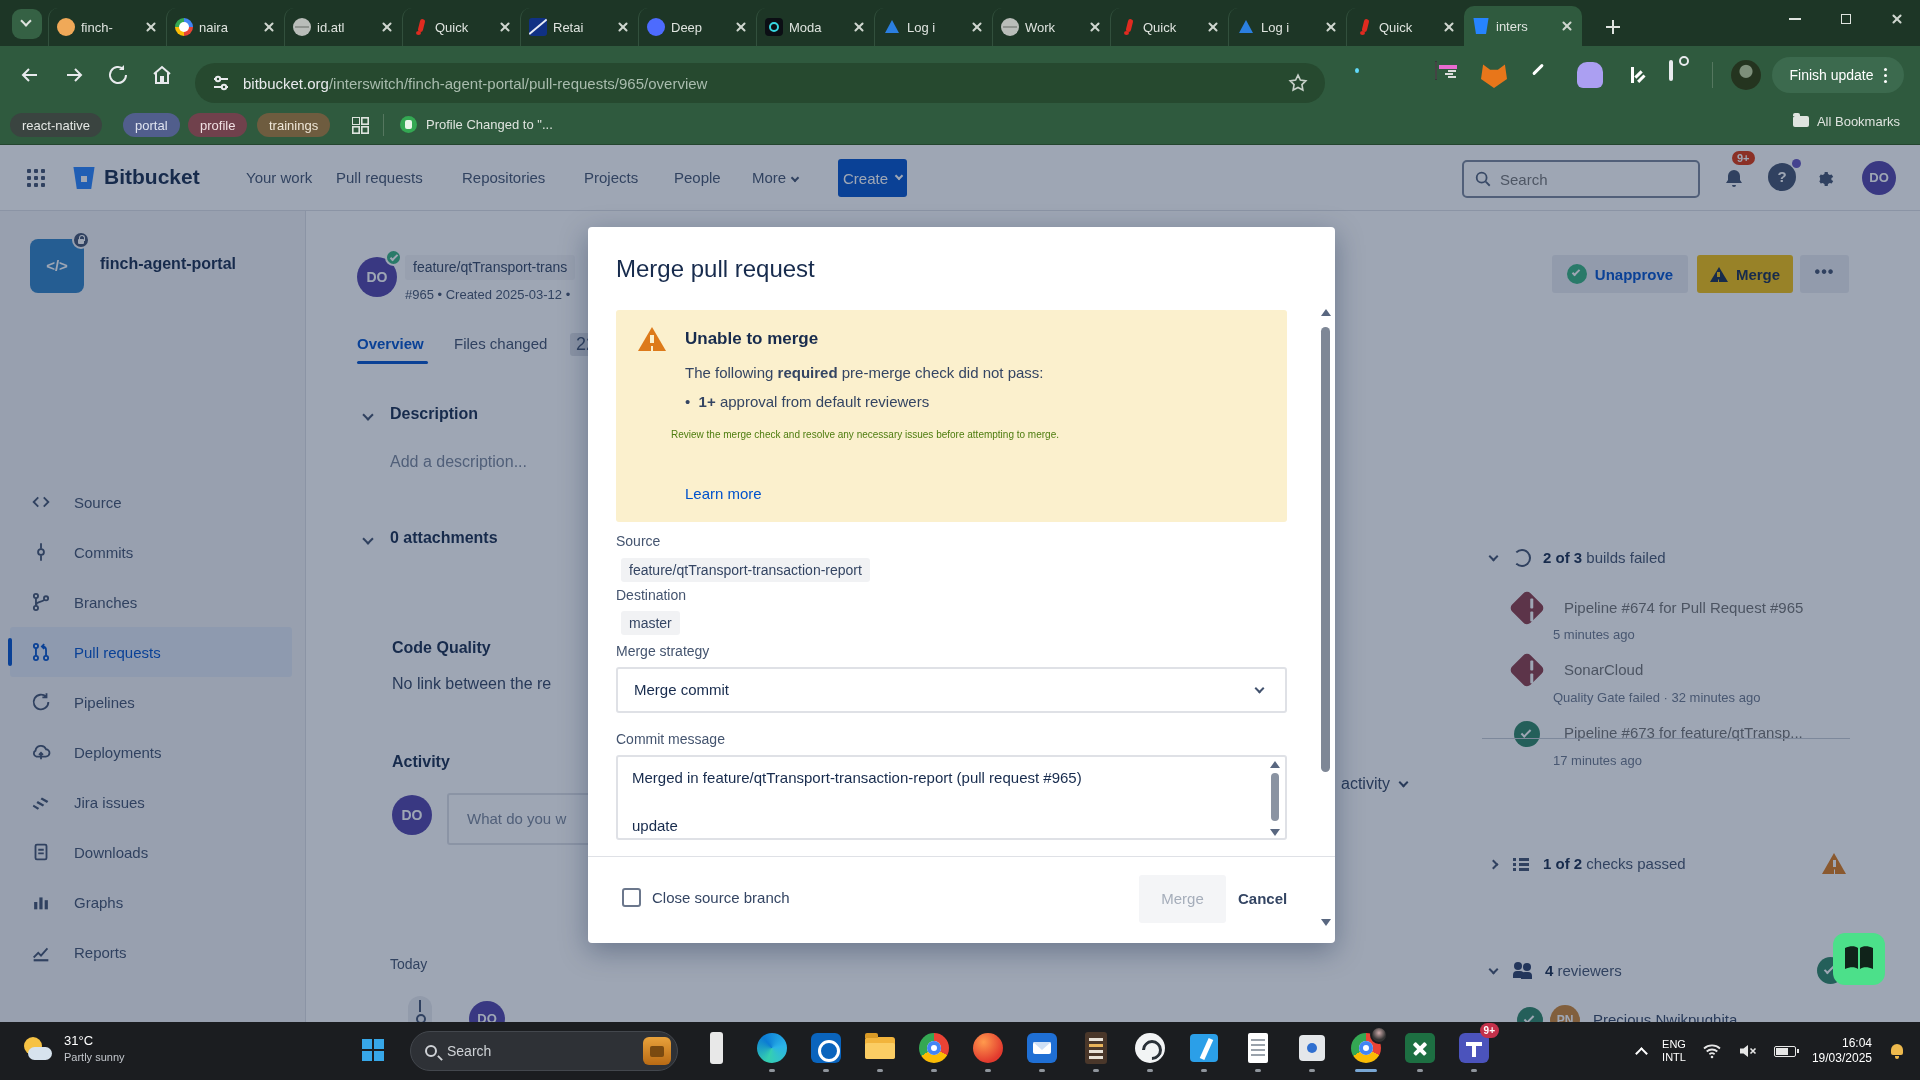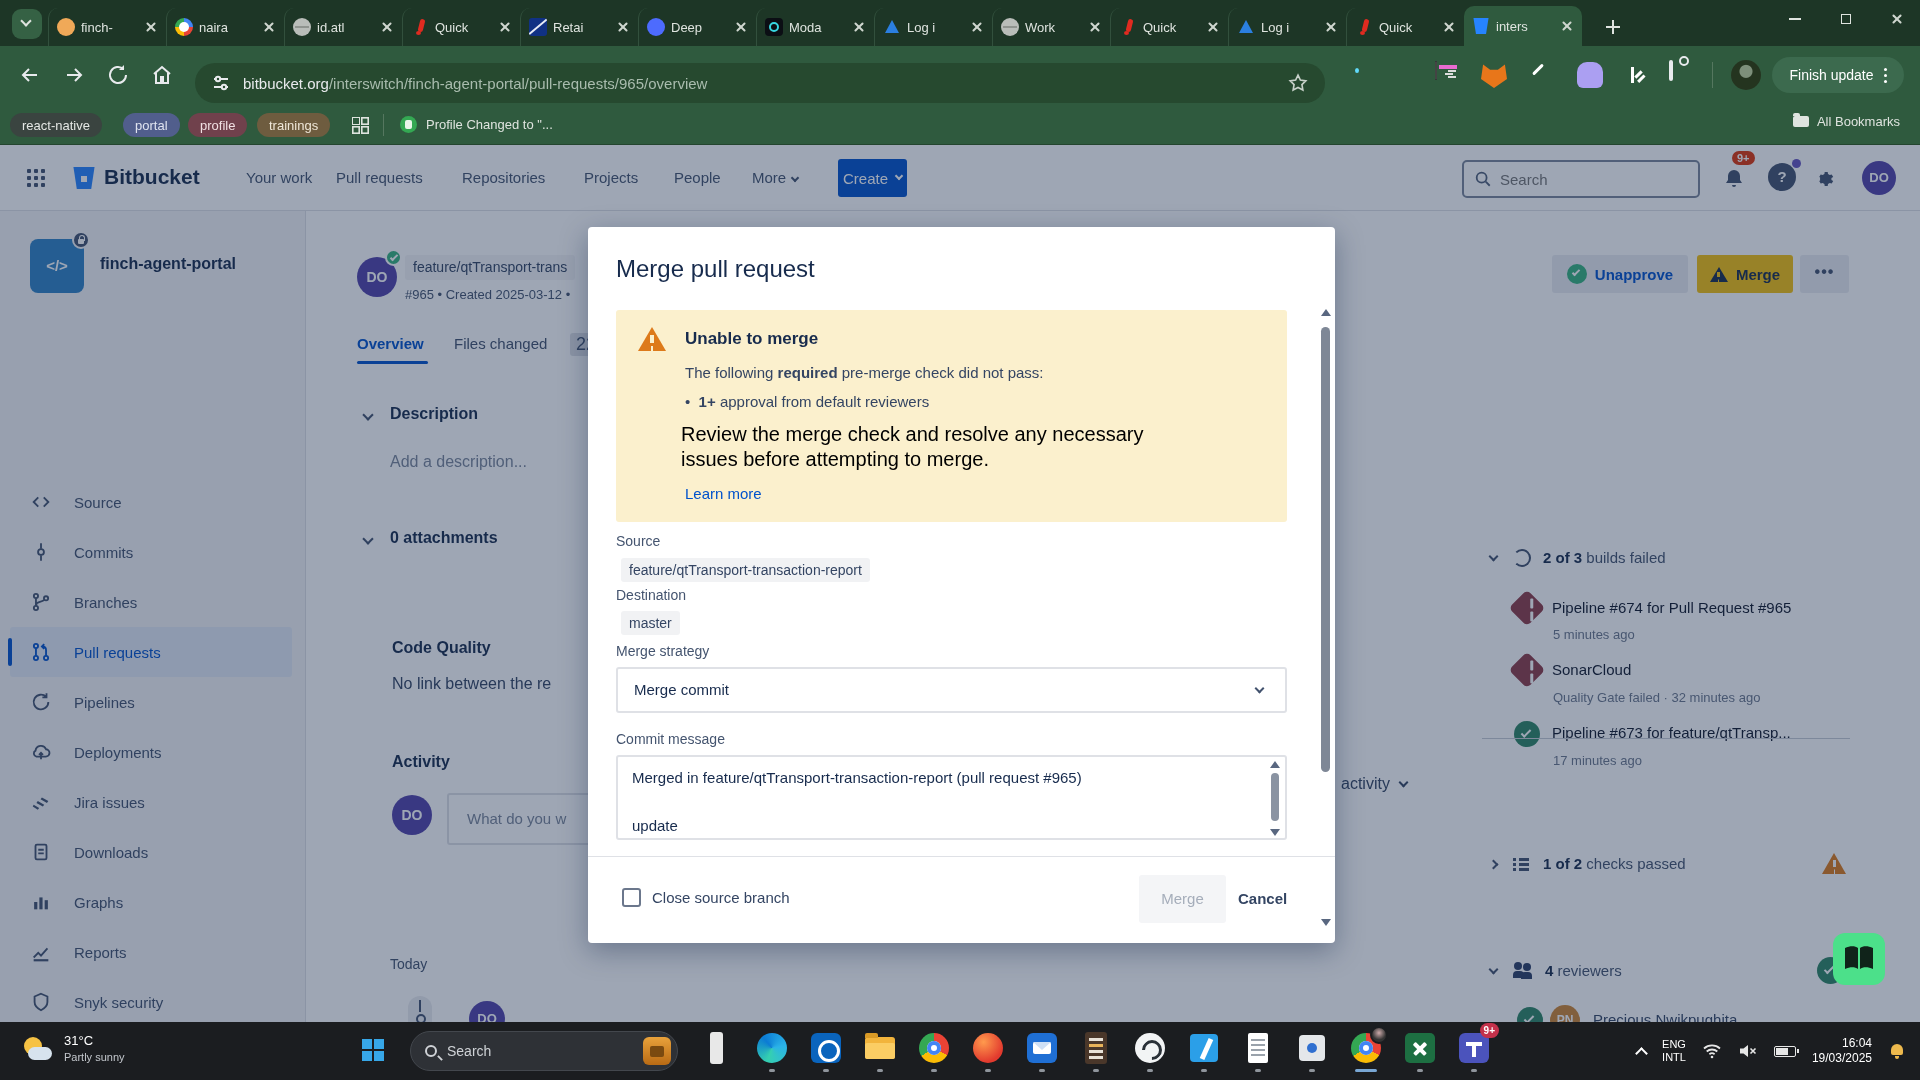--- a/index.html
+++ b/index.html
@@ -160,21 +160,21 @@
   .p-bold { font-weight:700; color:#172B4D; }
   .p-chev { display:inline-block; width:7px; height:7px; border-right:2px solid #42526E; border-bottom:2px solid #42526E; margin-right:16px; }
   .p-chev.down { transform:rotate(45deg); vertical-align:3px; }
   .p-chev.right { transform:rotate(-45deg); vertical-align:1px; }
   .refresh-ic { display:inline-block; width:18px; height:18px; border:2.4px solid #42526E; border-radius:50%; border-left-color:transparent; margin-right:12px; vertical-align:-4px; }
   .build-ic { position:absolute; width:26px; height:26px; }
   .diamond { background:#8E3B47; transform:rotate(45deg); border-radius:5px; }
   .diamond::after{ content:""; position:absolute; left:11px; top:5px; width:3px; height:10px; background:#fff; border-radius:1px; box-shadow:0 13px 0 #fff; transform:rotate(-45deg) translate(3px,-2px); }
   .green-ck { background:#2E8565; border-radius:50%; }
   .green-ck .ckm{ left:7px; top:9px; width:10px; height:5px; }
-  .b-title { position:absolute; left:76px; color:#0f172a; white-space:nowrap; }
+  .b-title { position:absolute; left:88px; color:#737373; white-space:nowrap; }
   .b-meta { position:absolute; left:77px; font-size:13px; color:#6B778C; white-space:nowrap; }
   .p-div { position:absolute; left:6px; top:527px; width:368px; height:1px; background:#C7CCD4; }
   .list-ic { display:inline-block; width:16px; height:14px; margin-right:14px; position:relative; vertical-align:-2px; }
   .list-ic::before{ content:""; position:absolute; left:0; top:1px; width:3px; height:3px; background:#42526E; box-shadow:0 5px 0 #42526E, 0 10px 0 #42526E; }
   .list-ic::after{ content:""; position:absolute; left:6px; top:1px; width:10px; height:3px; background:#42526E; box-shadow:0 5px 0 #42526E, 0 10px 0 #42526E; }
   .warn-sm { position:absolute; width:0; height:0; border-left:12px solid transparent; border-right:12px solid transparent; border-bottom:21px solid #DD7A1A; }
   .warn-sm::after{ content:""; position:absolute; left:-1.5px; top:7px; width:3px; height:7px; background:#fff; box-shadow:0 8.5px 0 -1px #fff; }
   .people-ic { display:inline-block; width:20px; height:16px; position:relative; margin-right:12px; vertical-align:-2px; }
   .people-ic::before{ content:""; position:absolute; left:1px; top:0; width:8px; height:8px; border-radius:50%; background:#2c3e66; box-shadow:9px 1px 0 #2c3e66; }
   .people-ic::after{ content:""; position:absolute; left:0; top:9px; width:11px; height:7px; border-radius:4px 4px 0 0; background:#2c3e66; box-shadow:8px 1px 0 #2c3e66; }
@@ -188,21 +188,21 @@
 
   
   #dim { position:absolute; top:145px; left:0; width:1920px; height:877px; background:rgba(23,43,77,0.42); z-index:50; }
   #modal { position:absolute; left:588px; top:227px; width:747px; height:716px; background:#fff; border-radius:4px; box-shadow:0 8px 28px rgba(9,30,66,0.35); z-index:60; }
   .m-title { position:absolute; left:28px; top:28px; font-size:24px; font-weight:500; color:#172B4D; }
   .m-warning { position:absolute; left:28px; top:83px; width:671px; height:212px; background:#FBF0CD; border-radius:3px; }
   .w-tri { position:absolute; left:50px; top:100px; width:0; height:0; border-left:14px solid transparent; border-right:14px solid transparent; border-bottom:24px solid #DD7A1A; }
   .w-tri::after{ content:""; position:absolute; left:-2px; top:8px; width:4px; height:8px; background:#FBF0CD; box-shadow:0 10px 0 -1px #FBF0CD; }
   .w-head { position:absolute; left:97px; top:102px; font-size:17px; font-weight:700; color:#172B4D; }
   .w-line { position:absolute; left:97px; font-size:15px; color:#344563; }
-  .w-para { position:absolute; left:93px; top:195px; width:490px; font-size:20px; color:#000000; line-height:25px; }
+  .w-para { position:absolute; left:83px; top:195px; width:490px; font-size:10px; color:#4d7c0f; line-height:25px; }
   .w-link { position:absolute; left:97px; top:258px; font-size:15px; color:#0052CC; }
   .m-label { position:absolute; left:28px; font-size:14px; color:#44546F; }
   .m-chip { position:absolute; left:33px; height:24px; background:#F1F2F4; border-radius:3px; font-size:14px; color:#344563; line-height:24px; padding:0 8px; }
   .m-select { position:absolute; left:28px; top:440px; width:671px; height:46px; border:2px solid #DFE1E6; border-radius:3px; font-size:15px; color:#172B4D; line-height:42px; padding-left:16px; background:#fff; }
   .m-select .chev{ position:absolute; right:22px; top:16px; width:7px; height:7px; border-color:#42526E; transform:rotate(45deg); }
   .m-ta { position:absolute; left:28px; top:528px; width:671px; height:85px; border:2px solid #DFE1E6; border-radius:3px; background:#fff; overflow:hidden; }
   .ta-l1 { position:absolute; left:14px; top:12px; font-size:15px; color:#172B4D; white-space:nowrap; }
   .ta-l2 { position:absolute; left:14px; top:60px; font-size:15px; color:#172B4D; }
   .ta-scroll { position:absolute; right:4px; top:2px; width:12px; height:79px; }
   .tri-up { width:0; height:0; border-left:5px solid transparent; border-right:5px solid transparent; border-bottom:7px solid #596780; position:absolute; left:1px; }
@@ -537,26 +537,20 @@
           </svg>
           <span>Graphs</span>
         </div>
       <div class="snav" style="top:716px">
           <svg width="22" height="22" viewBox="0 0 24 24" fill="none" stroke="currentColor" stroke-width="2">
             <path d="M4 18l5-5 3 3 7-8"></path>
             <path d="M4 21h16" stroke-width="2.4"></path>
           </svg>
           <span>Reports</span>
         </div>
-      <div class="snav" style="top:766px">
-          <svg width="22" height="22" viewBox="0 0 24 24" fill="none" stroke="currentColor" stroke-width="2">
-            <path d="M12 3l7 3v6c0 4.5-3.5 7.2-7 9-3.5-1.8-7-4.5-7-9V6z"></path>
-          </svg>
-          <span>Snyk security</span>
-        </div>
     </div>
 
     <div id="bb-main">
       <span class="pr-avatar">DO</span>
       <span class="pr-check">
           <span class="ckm"></span>
         </span>
       <span class="branch-chip">feature/qtTransport-trans</span>
       <span class="pr-meta">#965 • Created 2025-03-12 • </span>
 

